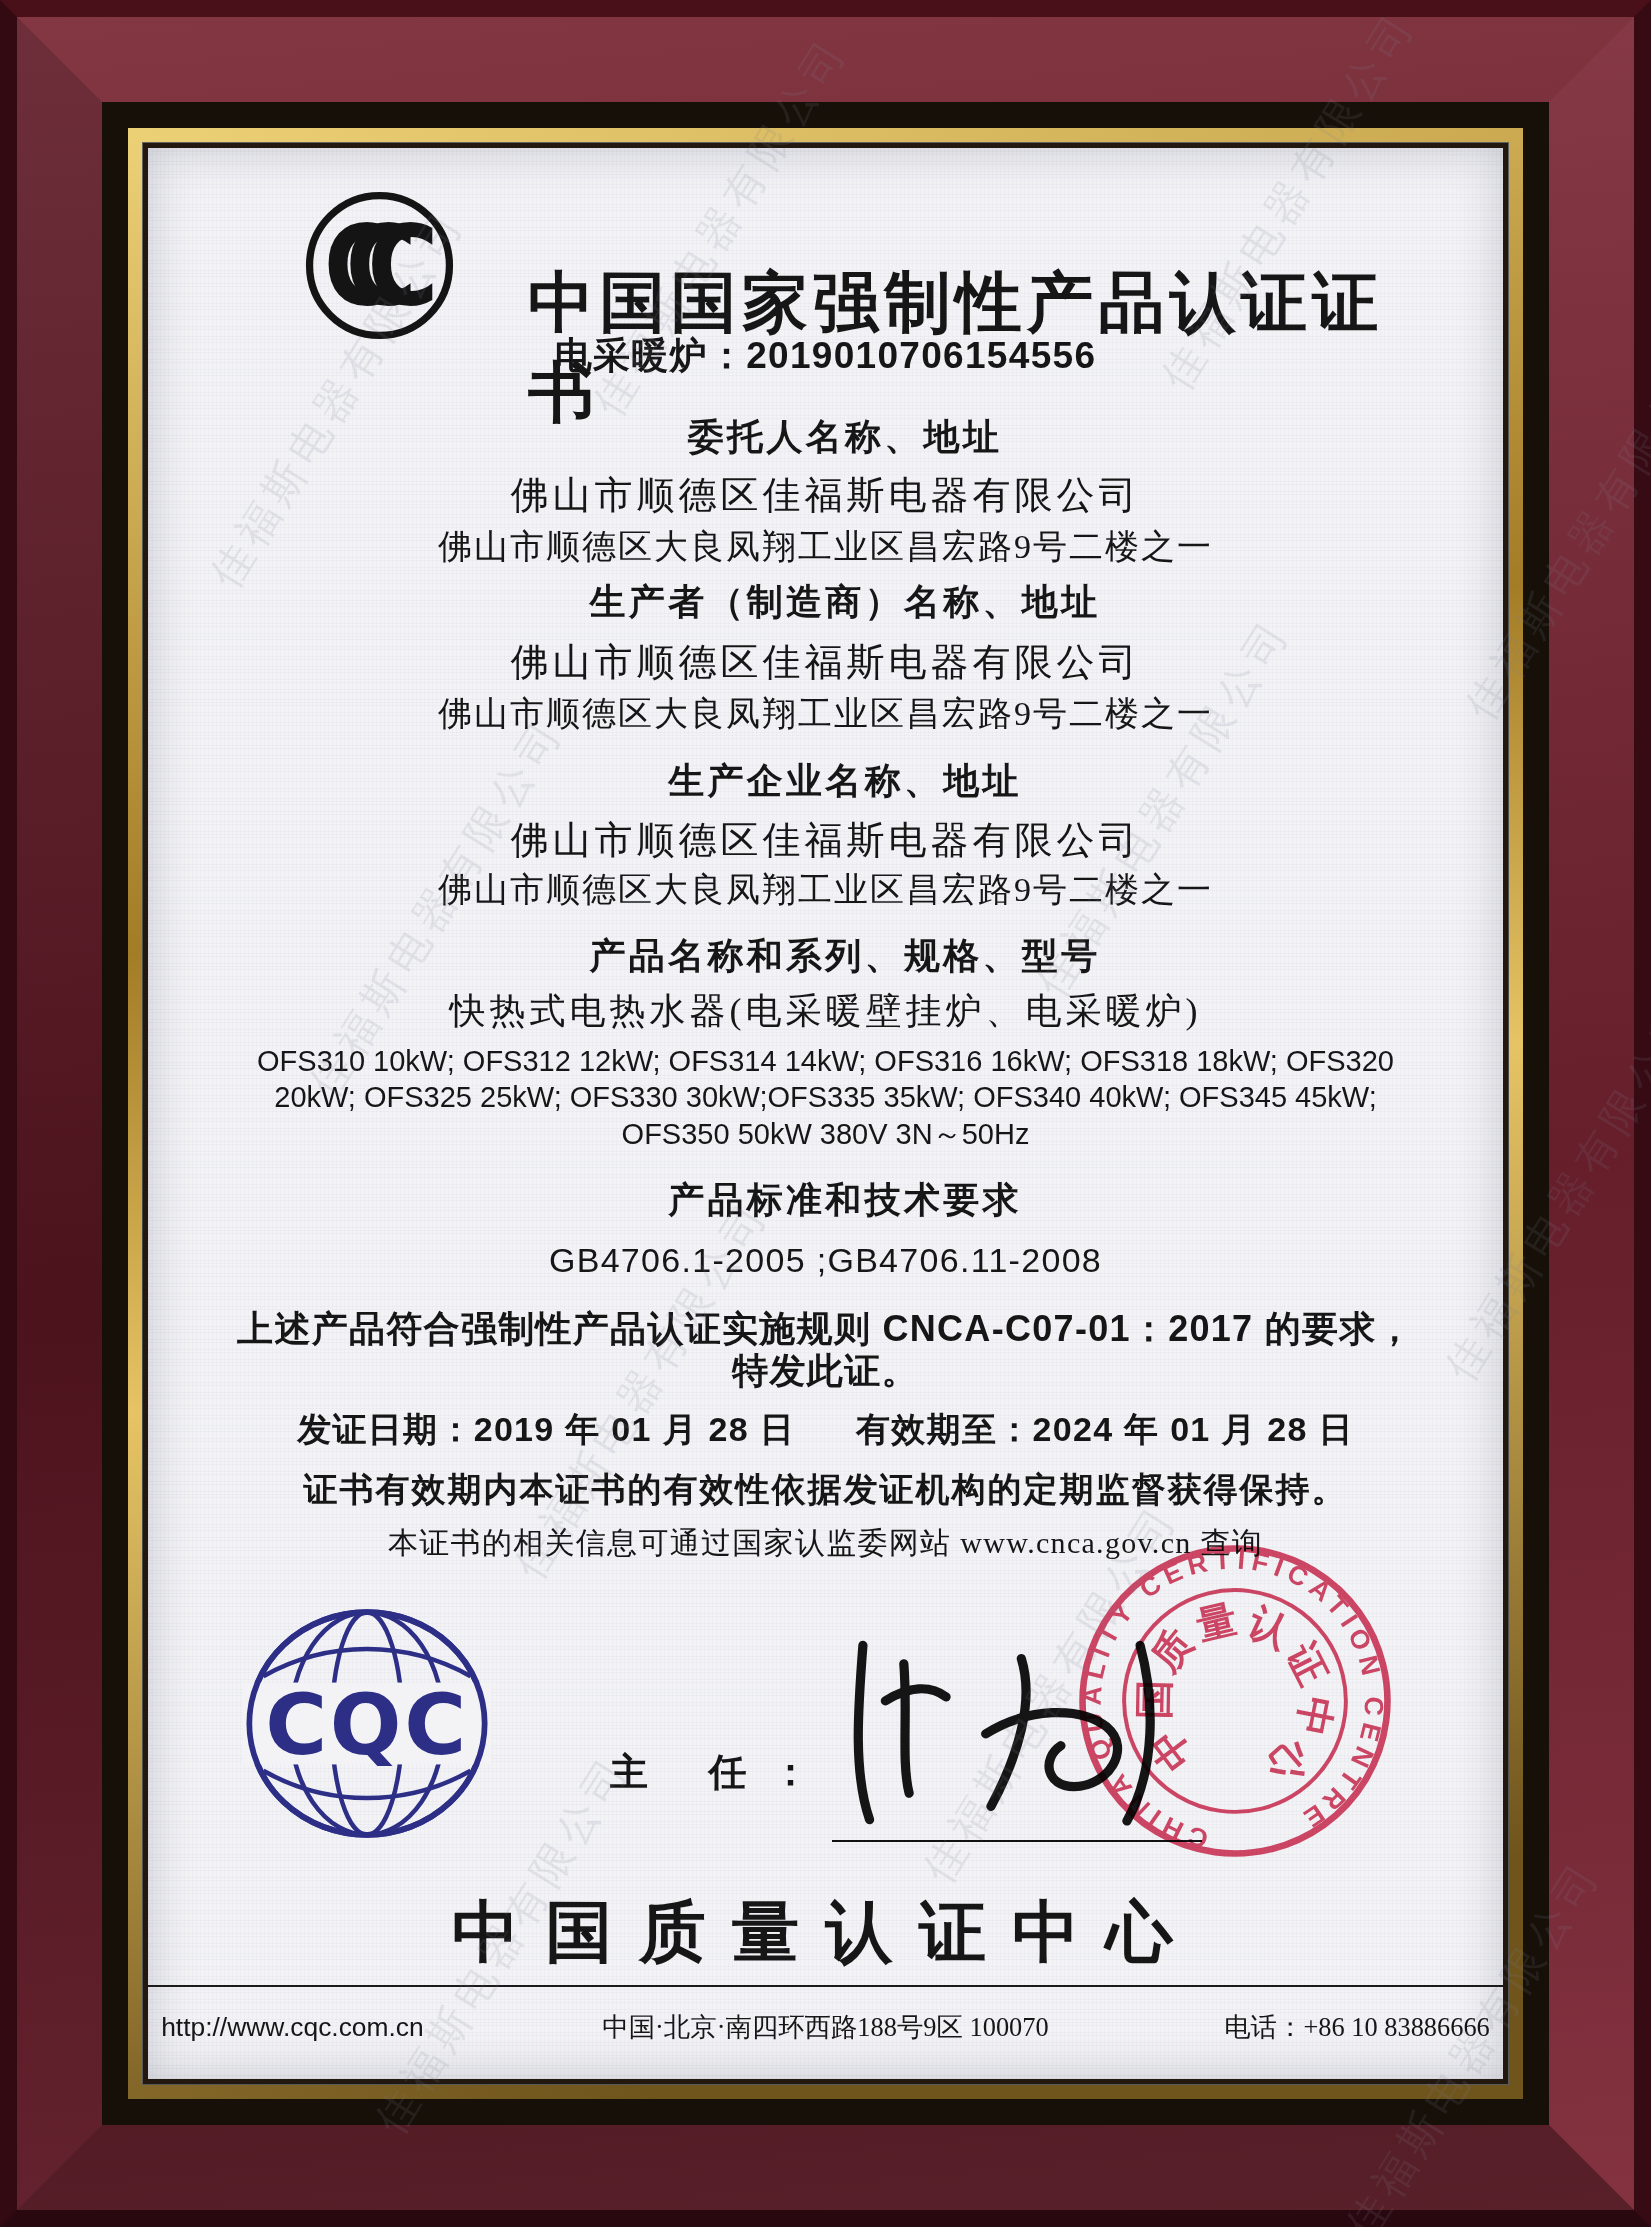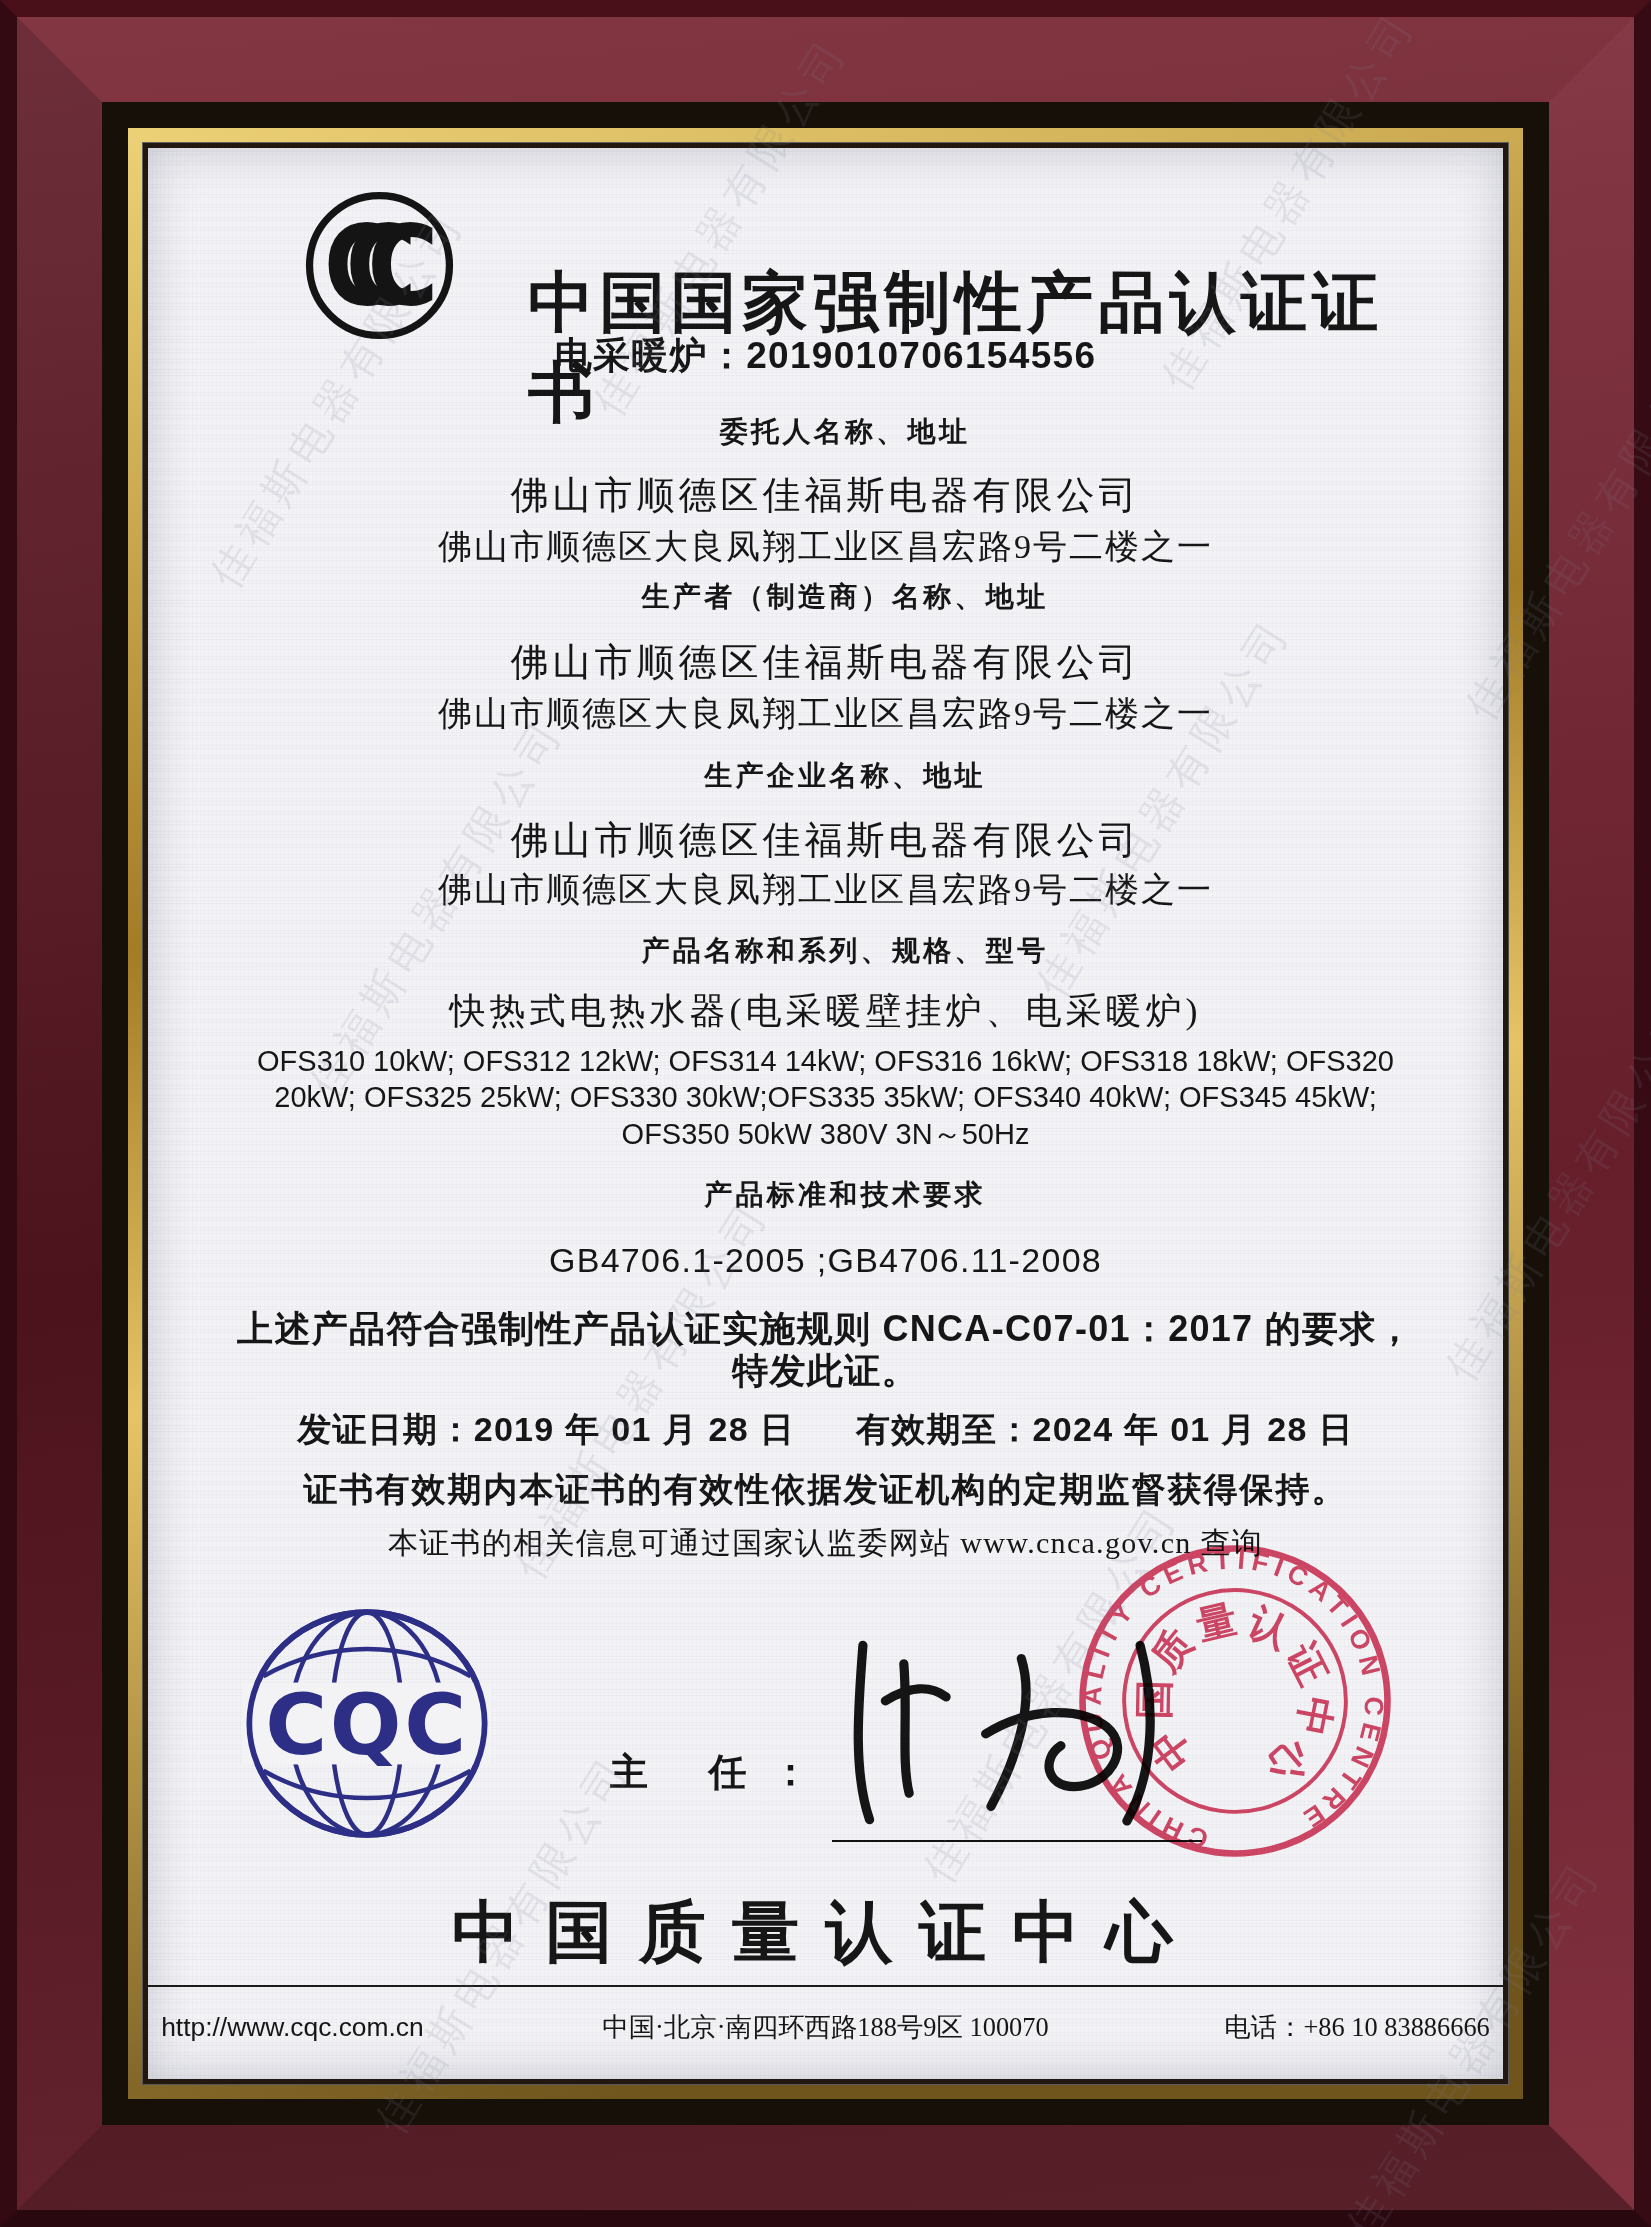--- a/index.html
+++ b/index.html
@@ -19,21 +19,21 @@
   .frame-gold{position:absolute;inset:128px;border:14.5px solid;box-sizing:border-box;
     border-image:linear-gradient(165deg,#ecd075,#a37c26 35%,#e6c465 55%,#6f541c 90%) 1;}
   .frame-dark2{position:absolute;inset:143px;border:5.3px solid #221810;box-sizing:border-box;}
   
   .paper{position:absolute;inset:148px;background:#f3f3f6;color:#161616;
     background-image:
       repeating-linear-gradient(0deg, rgba(110,120,150,0.05) 0 0.7px, transparent 0.7px 3.3px),
       repeating-linear-gradient(90deg, rgba(110,120,150,0.04) 0 0.7px, transparent 0.7px 4px);
     box-shadow:inset 0 0 46px rgba(40,40,70,0.22);overflow:hidden;}
   .row{position:absolute;left:0;right:0;text-align:center;line-height:1.15;white-space:nowrap;}
-  .hdg{font-family:"Liberation Sans",sans-serif;font-weight:bold;font-size:28px;letter-spacing:3.3px;padding-left:39px;}
+  .hdg{font-family:"Liberation Sans",sans-serif;font-weight:bold;font-size:36px;letter-spacing:3.3px;padding-left:39px;}
   .body-line{font-size:38px;letter-spacing:4px;}
   .addr-line{font-size:34px;letter-spacing:2px;}
   .mono-num{font-family:"Liberation Sans",sans-serif;}
   .cert-title{position:absolute;top:110px;left:380px;width:872px;text-align:left;
     font-family:"Liberation Sans",sans-serif;font-weight:bold;font-size:66px;letter-spacing:5.3px;}
   .cert-no{top:187px;font-family:"Liberation Sans",sans-serif;font-weight:bold;font-size:37px;letter-spacing:1.3px;}
   .models{font-family:"Liberation Sans",sans-serif;font-size:29px;letter-spacing:0;}
   .stmt{font-weight:bold;font-size:36px;letter-spacing:1.3px;font-family:"Liberation Sans",sans-serif;}
   .dates{display:flex;justify-content:center;gap:61px;font-weight:bold;
     font-family:"Liberation Sans",sans-serif;font-size:34px;letter-spacing:1.3px;}

